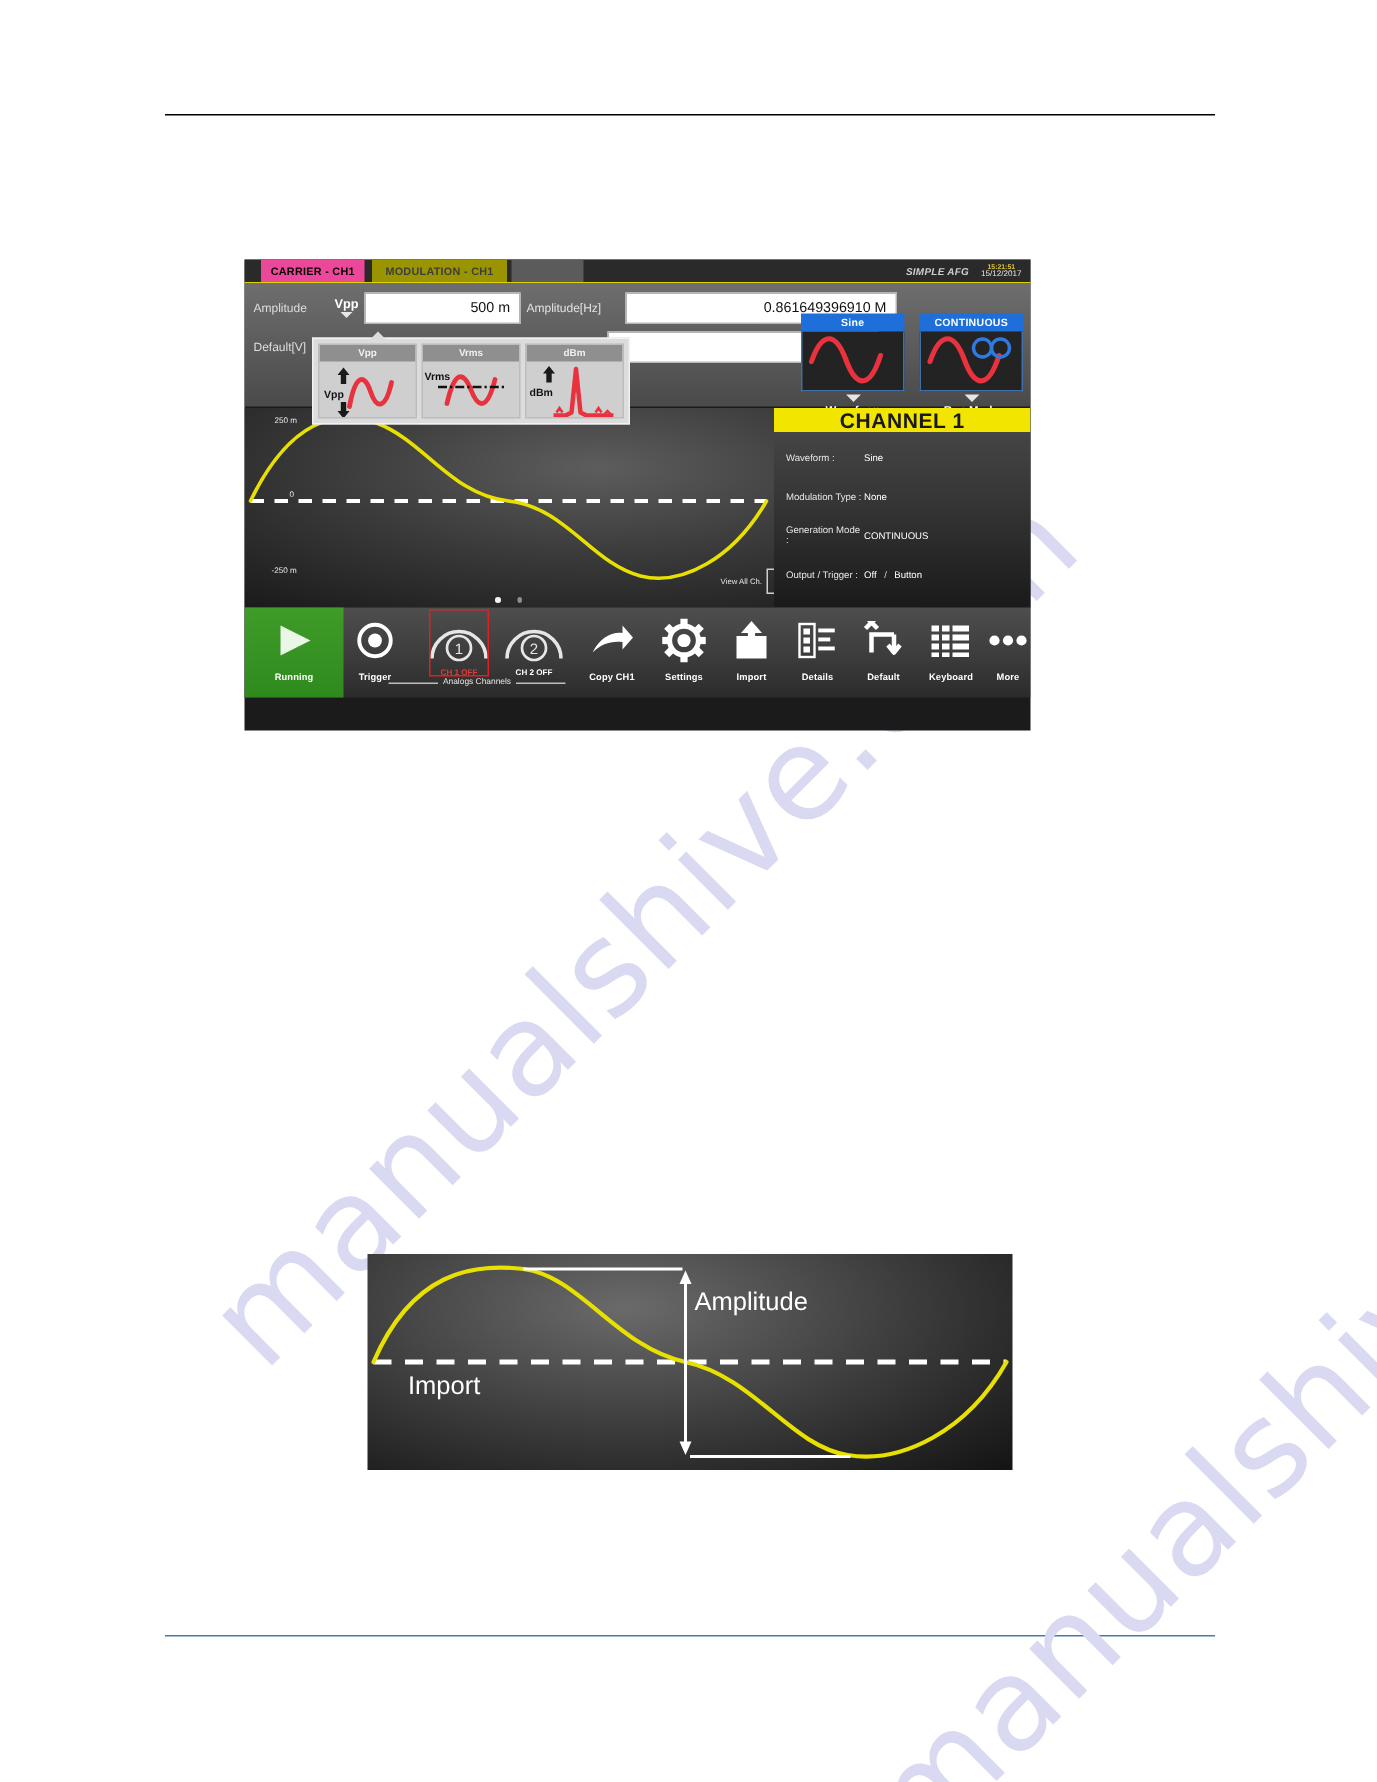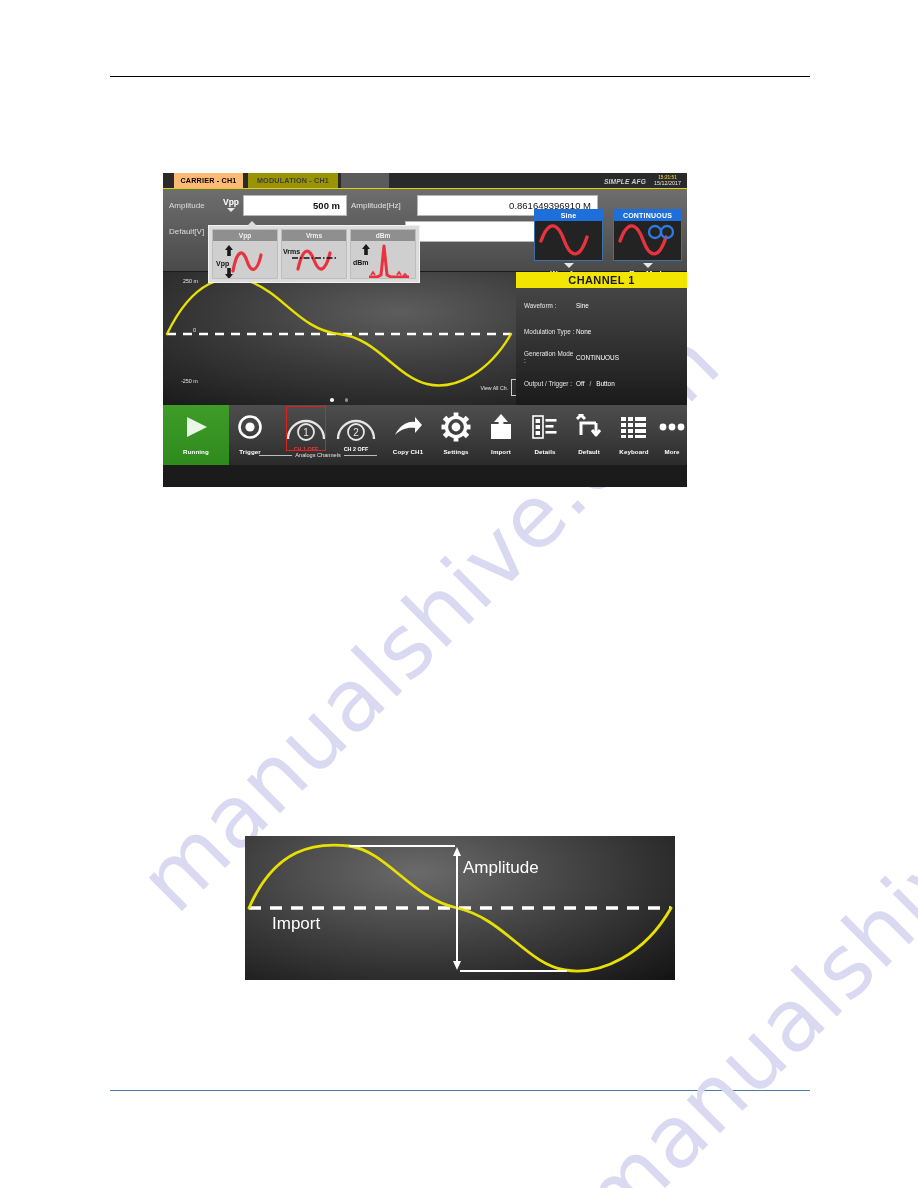--- a/index.html
+++ b/index.html
@@ -47,21 +47,21 @@
   
   .tabbar{
     position:absolute;left:0;top:0;width:524px;height:15px;
     background:#2a2a2a;
   }
   .tab{
     position:absolute;top:0;height:15px;
     font-size:7.2px;font-weight:bold;letter-spacing:.2px;
     display:flex;align-items:center;justify-content:center;
   }
-  .tab-carrier{left:11px;width:69px;background:#fdba74;color:#000;}
+  .tab-carrier{left:11px;width:69px;background:#ec4899;color:#000;}
   .tab-mod{left:85px;width:90px;background:#9a9400;color:#3d3d3d;}
   .tab-blank{left:178px;width:48px;background:#5b5b5b;}
   .tabbar-underline{
     position:absolute;left:0;top:15px;width:524px;height:1.3px;
     background:#e0d400;
   }
   .brandbox{
     position:absolute;right:6px;top:1px;height:14px;
     display:flex;align-items:center;gap:8px;
   }
@@ -93,21 +93,21 @@
   .caret-down{
     width:0;height:0;border-left:4.5px solid transparent;
     border-right:4.5px solid transparent;border-top:4.5px solid #e8e8e8;
     margin-top:1px;
   }
   .pfield{
     height:19px;background:#fff;border:1px solid #b6b6b6;
     display:flex;align-items:center;justify-content:flex-end;
     padding-right:6px;font-size:9.5px;color:#111;
   }
-  .pf-amp{width:96px;font-weight:bold;}
+  .pf-amp{width:96px;}
   .pf-freq{width:173px;}
   .pf-off{width:173px;}
   .plabel-freq{
     font-size:8px;color:#e2e2e2;width:66px;padding-left:4px;
   }
 
   
   .unit-pop{
     position:absolute;left:45px;top:36px;width:212px;height:58px;
     background:#dcdcdc;border:1px solid #f2f2f2;
@@ -187,21 +187,21 @@
   .gdot{width:3.6px;height:3.6px;border-radius:50%;background:#8d8d8d;}
   .gdot.on{background:#f2f2f2;}
 
   
   .infopanel{
     position:absolute;right:0;top:99px;width:171px;height:133px;
     background:linear-gradient(180deg,#4a4a4a 0%,#343434 50%,#1a1a1a 100%);
   }
   .info-hd{
     width:100%;height:16px;background:#f2e500;color:#1a1a1a;
-    font-size:11px;font-weight:bold;letter-spacing:.4px;
+    font-size:14px;font-weight:bold;letter-spacing:.4px;
     display:flex;align-items:center;justify-content:center;
   }
   .info-row{
     position:absolute;left:8px;width:160px;height:14px;
     display:flex;align-items:center;font-size:6.4px;color:#e6e6e6;
   }
   .info-row .k{width:52px;}
   .info-row .v{color:#fff;}
   .ir1{top:26px;} .ir2{top:52px;} .ir3{top:78px;} .ir4{top:104px;}
   .info-row .sep{margin:0 5px;color:#d2d2d2;}

